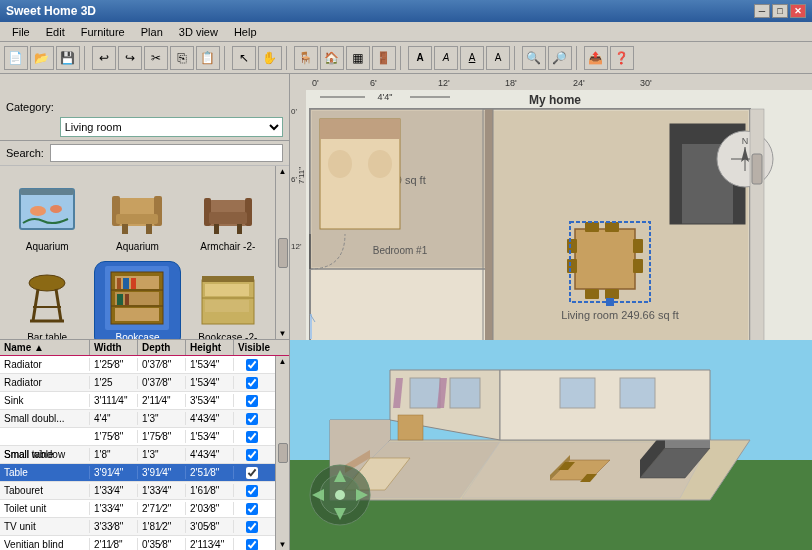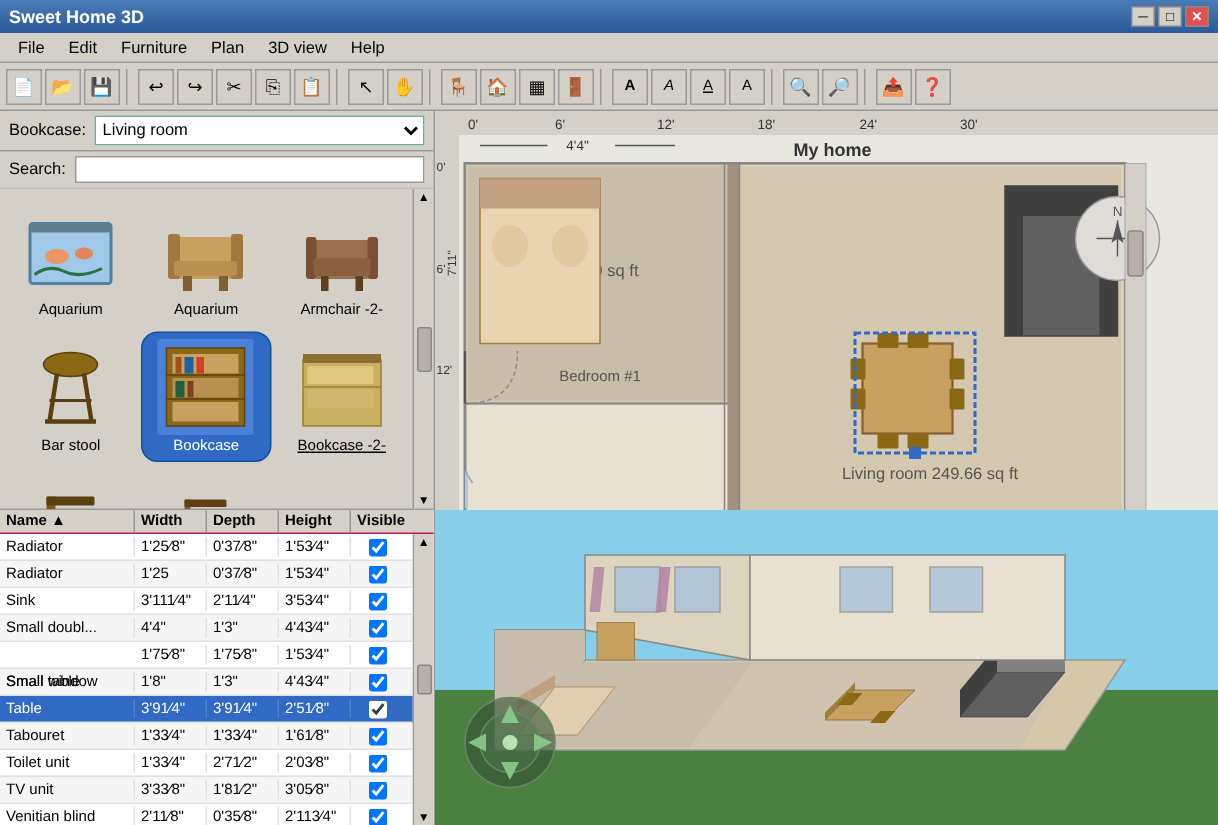--- a/index.html
+++ b/index.html
@@ -76,22 +76,22 @@
   <div class="tb-separator"></div>
   <div class="tb-btn" title="Export">📤</div>
   <div class="tb-btn" title="Help">❓</div>
 </div>
 
 <div style="display:flex; height: calc(550px - 74px);">
 
   <div style="width:290px; display:flex; flex-direction:column; background:#d4d0c8; border-right:1px solid #999;">
 
     <div style="padding:3px 6px; display:flex; align-items:center; gap:6px; border-bottom:1px solid #999;">
-      <span style="font-size:11px;white-space:nowrap;">Bookcase:</span>
-      <select style="flex:1; height:20px; font-size:11px; border:1px solid #7a9; background:white;">
+      <span style="font-size:11px;white-space:nowrap;">Category:</span>
+      <select style="flex:1; height:20px; font-size:11px; border:1px solid #7a9; background:white;margin-top:40px;">
         <option>Living room</option>
       </select>
     </div>
 
     <div style="padding:3px 6px; display:flex; align-items:center; gap:6px; border-bottom:1px solid #bbb;">
       <span style="font-size:11px;">Search:</span>
       <input type="text" style="flex: 1 1 0%; height: 18px; border: 1px solid rgb(153, 153, 153); font-size: 11px;">
     </div>
 
     <div style="display:flex; flex:1; overflow:hidden; border-bottom:1px solid #999;">
@@ -141,21 +141,21 @@
         <div class="furniture-item" style="display:flex;flex-direction:column;align-items:center;padding:4px 2px;cursor:pointer;border:1px solid transparent;">
           <div style="width:64px;height:64px;display:flex;align-items:center;justify-content:center;">
             <svg width="58" height="58">
               <ellipse cx="29" cy="14" rx="18" ry="8" fill="#8B6914" stroke="#5a4010" stroke-width="1"></ellipse>
               <line x1="20" y1="20" x2="15" y2="52" stroke="#5a4010" stroke-width="3"></line>
               <line x1="38" y1="20" x2="43" y2="52" stroke="#5a4010" stroke-width="3"></line>
               <line x1="15" y1="38" x2="43" y2="38" stroke="#5a4010" stroke-width="2"></line>
               <line x1="12" y1="52" x2="46" y2="52" stroke="#5a4010" stroke-width="3"></line>
             </svg>
           </div>
-          <span style="font-size:10px;text-align:center;margin-top:2px;">Bar stool</span>
+          <span style="font-size:10px;text-align:center;margin-top:2px;">Bar table</span>
         </div>
 
         <div class="furniture-item selected" style="display:flex;flex-direction:column;align-items:center;padding:4px 2px;cursor:pointer;border:1px solid #1050a0;background:#316ac5;">
           <div style="width:64px;height:64px;display:flex;align-items:center;justify-content:center;background:#4a80d8;border-radius:2px;">
             <svg width="56" height="56">
               <rect x="2" y="2" width="52" height="52" fill="#8B6914" stroke="#5a4010" stroke-width="1"></rect>
               <rect x="6" y="6" width="44" height="13" fill="#c8a060"></rect>
               <rect x="6" y="22" width="44" height="13" fill="#b89050"></rect>
               <rect x="6" y="38" width="44" height="13" fill="#c8a060"></rect>
               <line x1="2" y1="20" x2="54" y2="20" stroke="#5a4010" stroke-width="1"></line>

